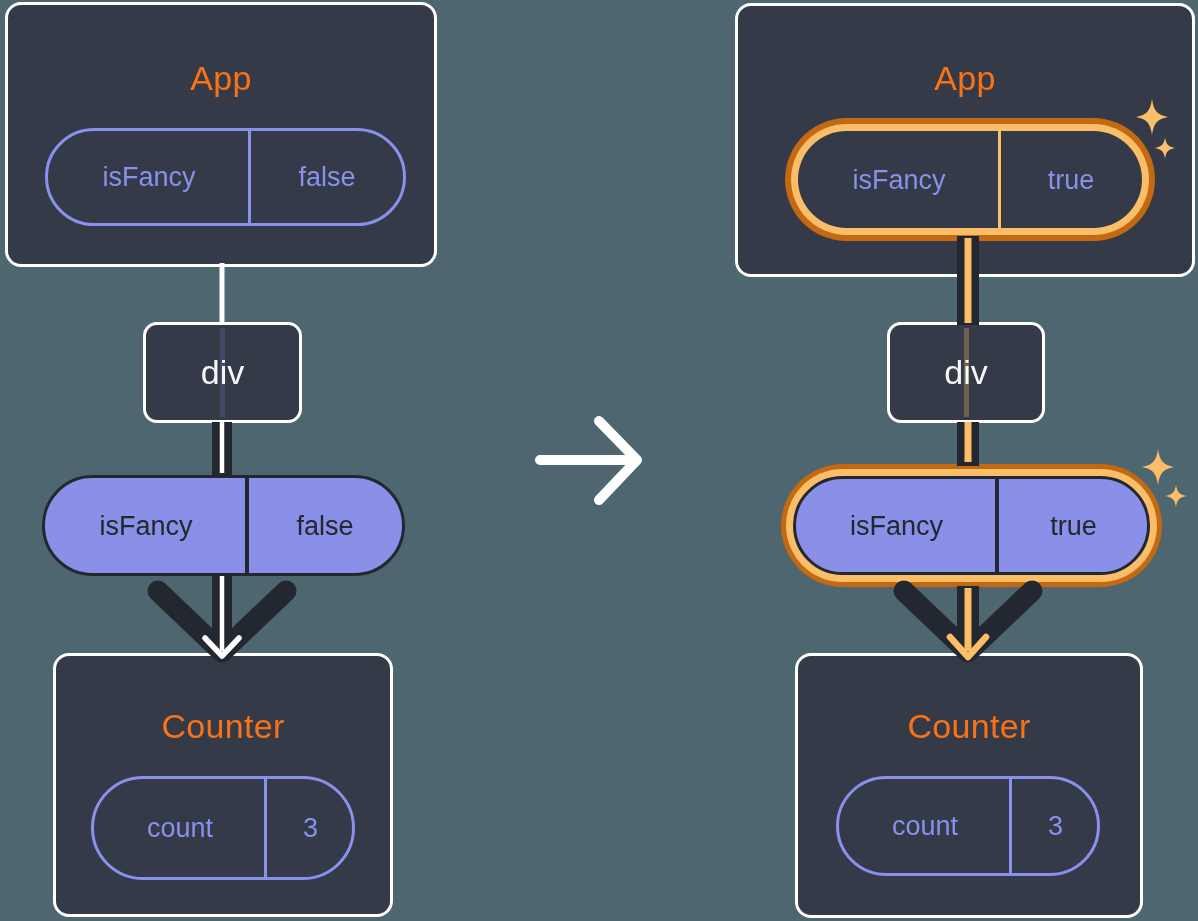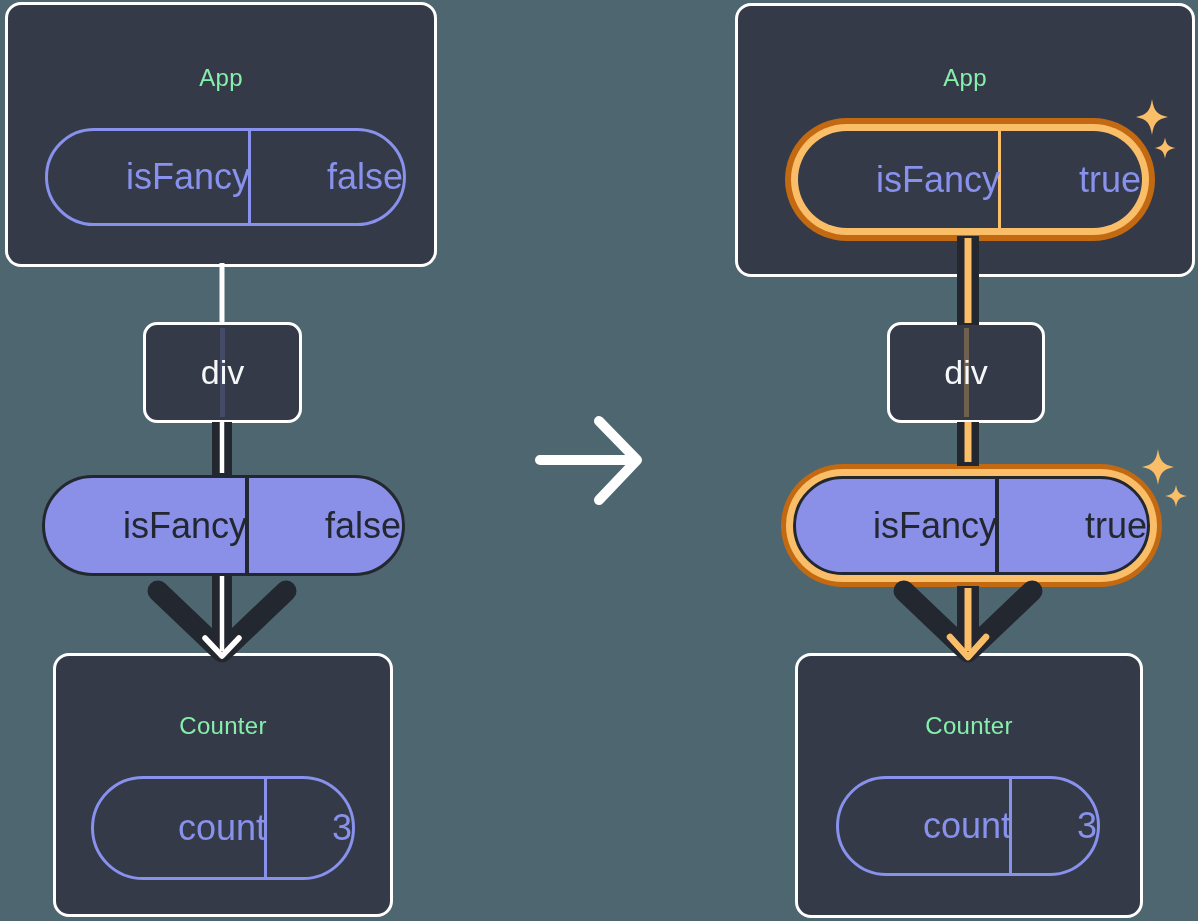--- a/index.html
+++ b/index.html
@@ -10,33 +10,33 @@
   }
   .canvas{position:absolute;left:0;top:0;width:1198px;height:921px;}
   .box{
     position:absolute;box-sizing:border-box;
     background:var(--c-box_fill,#343A48);
     border:3.5px solid var(--c-box_border,#FFFFFF);
     border-radius:16px;
   }
   .box-title{
     position:absolute;left:0;right:0;text-align:center;
-    color:#86efac;font-size:24px;line-height:42px;letter-spacing:.3px;
+    color:#f97316;font-size:34px;line-height:42px;letter-spacing:.3px;
   }
   .div-box{display:flex;align-items:center;justify-content:center;border-radius:14px;}
   .div-label{position:relative;z-index:1;color:#F6F7F9;font-size:34px;}
   .ghost-line{position:absolute;top:3px;bottom:3px;left:50%;width:5px;margin-left:-2.5px;z-index:0;}
   .ghost-purple{background:rgba(136,145,236,0.20);}
   .ghost-orange{background:rgba(250,184,98,0.30);}
   .pill{position:absolute;box-sizing:border-box;border-radius:60px;}
   .pill-outline{border:3px solid var(--c-purple,#8891EC);}
   .pill-fill{background:var(--c-purple_fill,#8A8FE7);border:3.5px solid var(--c-dark,#23272F);}
   .pill-seg{
     position:absolute;top:50%;transform:translateY(-50%);
-    text-align:right;font-size:36px;white-space:nowrap;
+    text-align:center;font-size:27px;white-space:nowrap;
   }
   .txt-purple{color:var(--c-purple,#8891EC);}
   .txt-dark{color:var(--c-dark,#23272F);}
   .bold{font-weight:normal;}
   .pill-divider{position:absolute;top:0;bottom:0;}
   .div-purple{background:var(--c-purple,#8891EC);width:3px;}
   .div-dark{background:var(--c-dark,#23272F);width:3px;}
   .div-orange{background:var(--c-orange_light,#FABD68);width:3px;}
   .ring-outer{position:absolute;box-sizing:border-box;background:var(--c-orange_dark,#C26912);border-radius:70px;}
   .ring-mid{position:absolute;inset:6px;background:var(--c-orange_light,#FABD68);border-radius:63px;}

